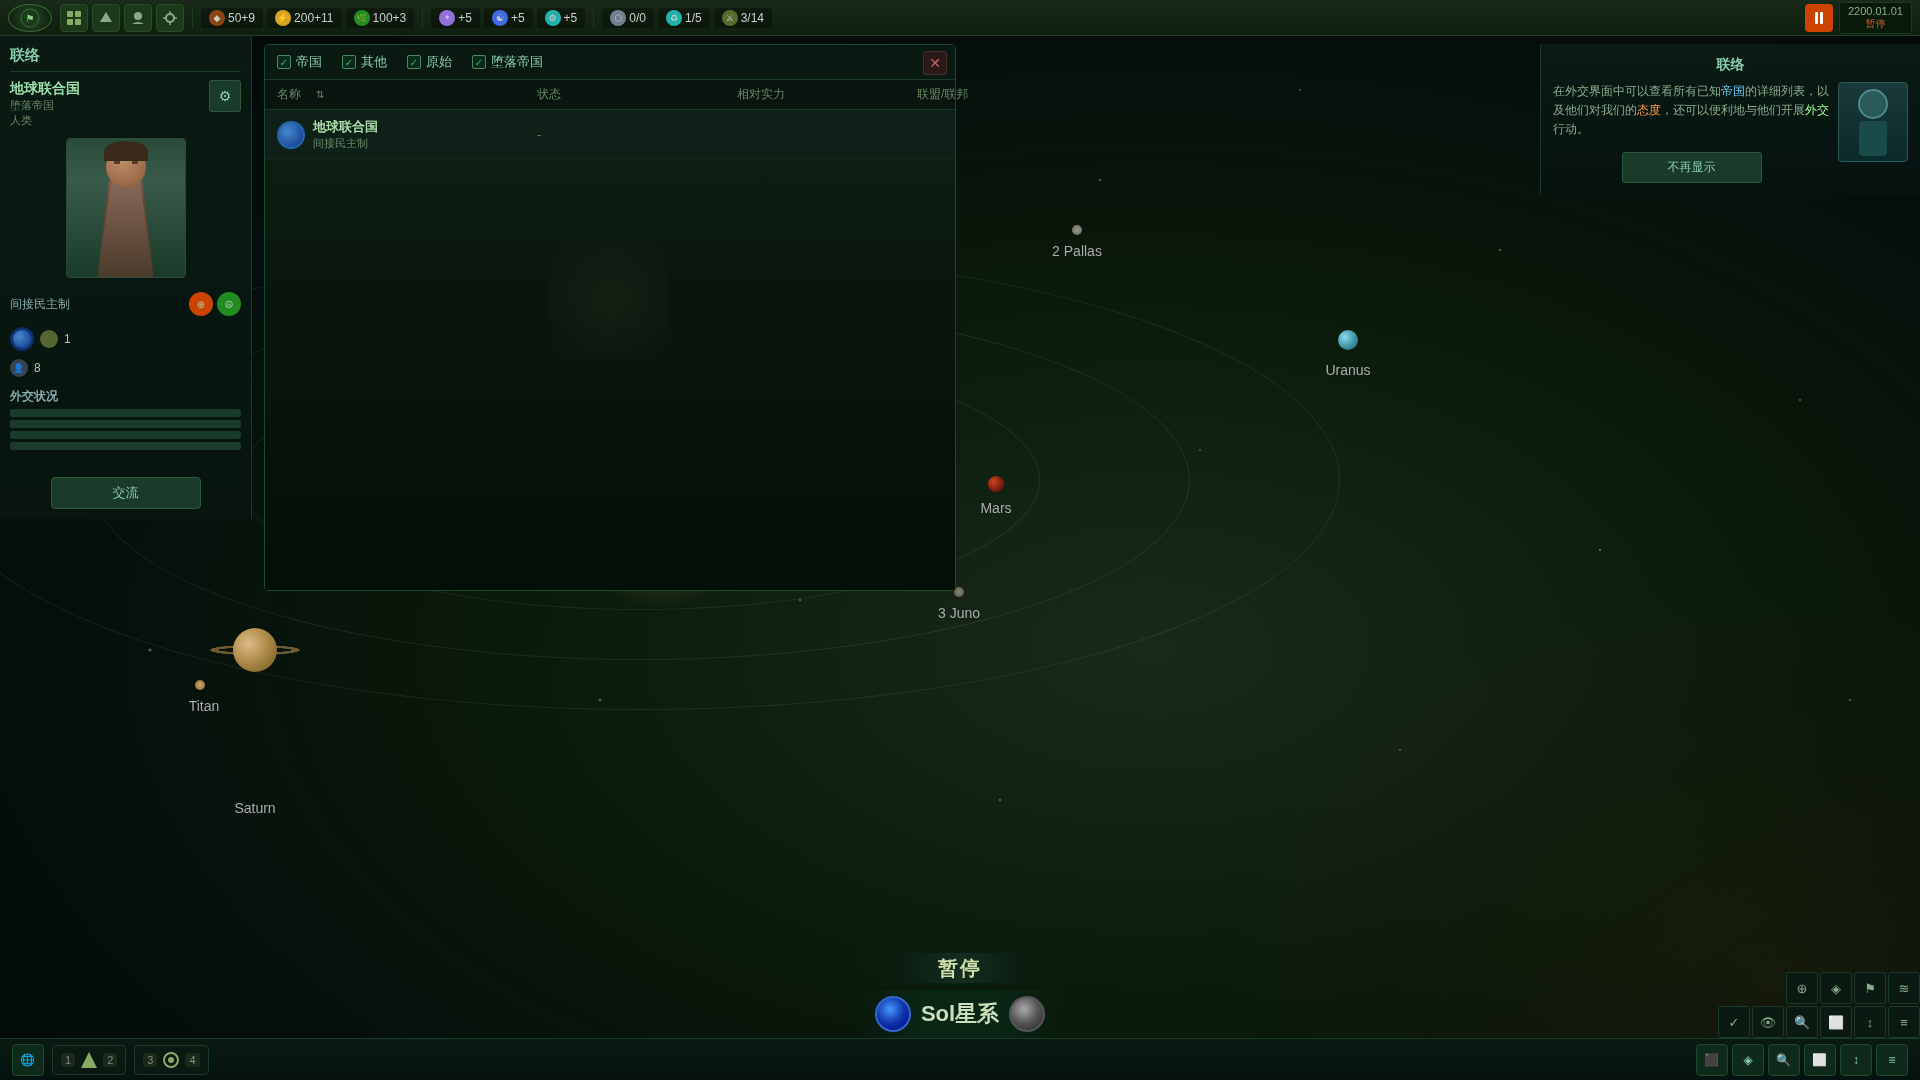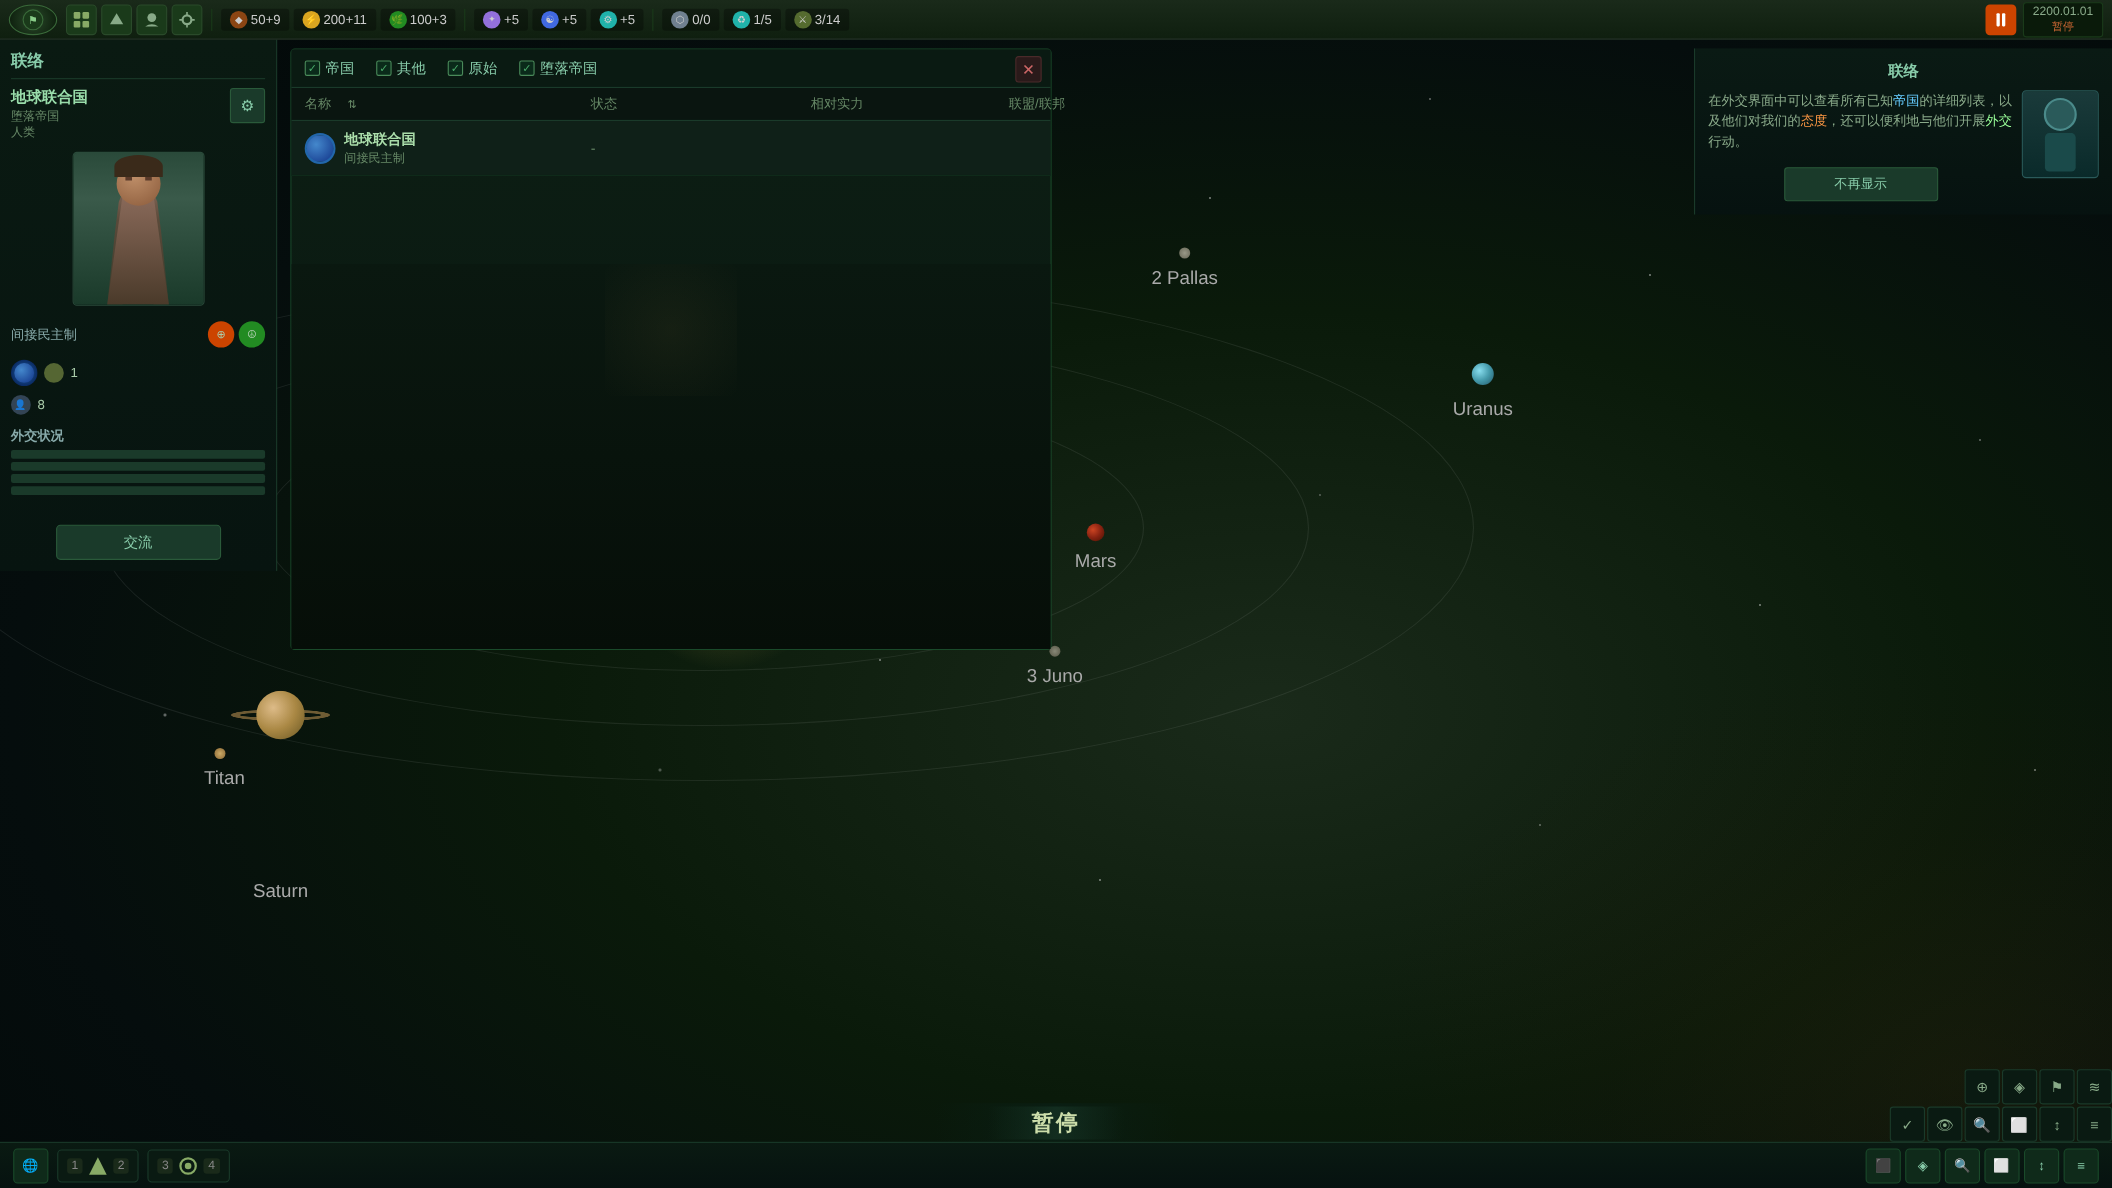--- a/index.html
+++ b/index.html
@@ -596,21 +596,21 @@
 
     
     #solar-system {
       position: absolute;
       inset: 0;
       z-index: 1;
     }
 
     .planet-label {
       position: absolute;
-      font-size: 17px;
+      font-size: 14px;
       color: #aaaaaa;
       transform: translateX(-50%);
       text-align: left;
       pointer-events: none;
     }
 
     
     #earth-marker {
       position: absolute;
       left: 620px;
@@ -975,20 +975,25 @@
   </p>
 
 
   <button class="no-show-btn">不再显示</button>
 </div>
 
 <div id="bottom-center">
   <div style="width:220px;background:linear-gradient(90deg,transparent,rgba(10,30,20,0.9),transparent);text-align:center;padding:4px 0;border-radius:4px;">
     <span class="pause-label">暂停</span>
   </div>
+  <div class="system-label-bar">
+    <div class="system-icon"></div>
+    <span class="system-name">Sol星系</span>
+    <div class="system-icon-right"></div>
+  </div>
 </div>
 
 <div id="bottom-bar">
   <div class="bottom-btn">🌐</div>
 
   <div class="bottom-queue">
     <span class="queue-number">1</span>
     <svg width="20" height="20" viewBox="0 0 20 20">
       <polygon points="10,2 18,18 2,18" fill="#88aa66"></polygon>
     </svg>

